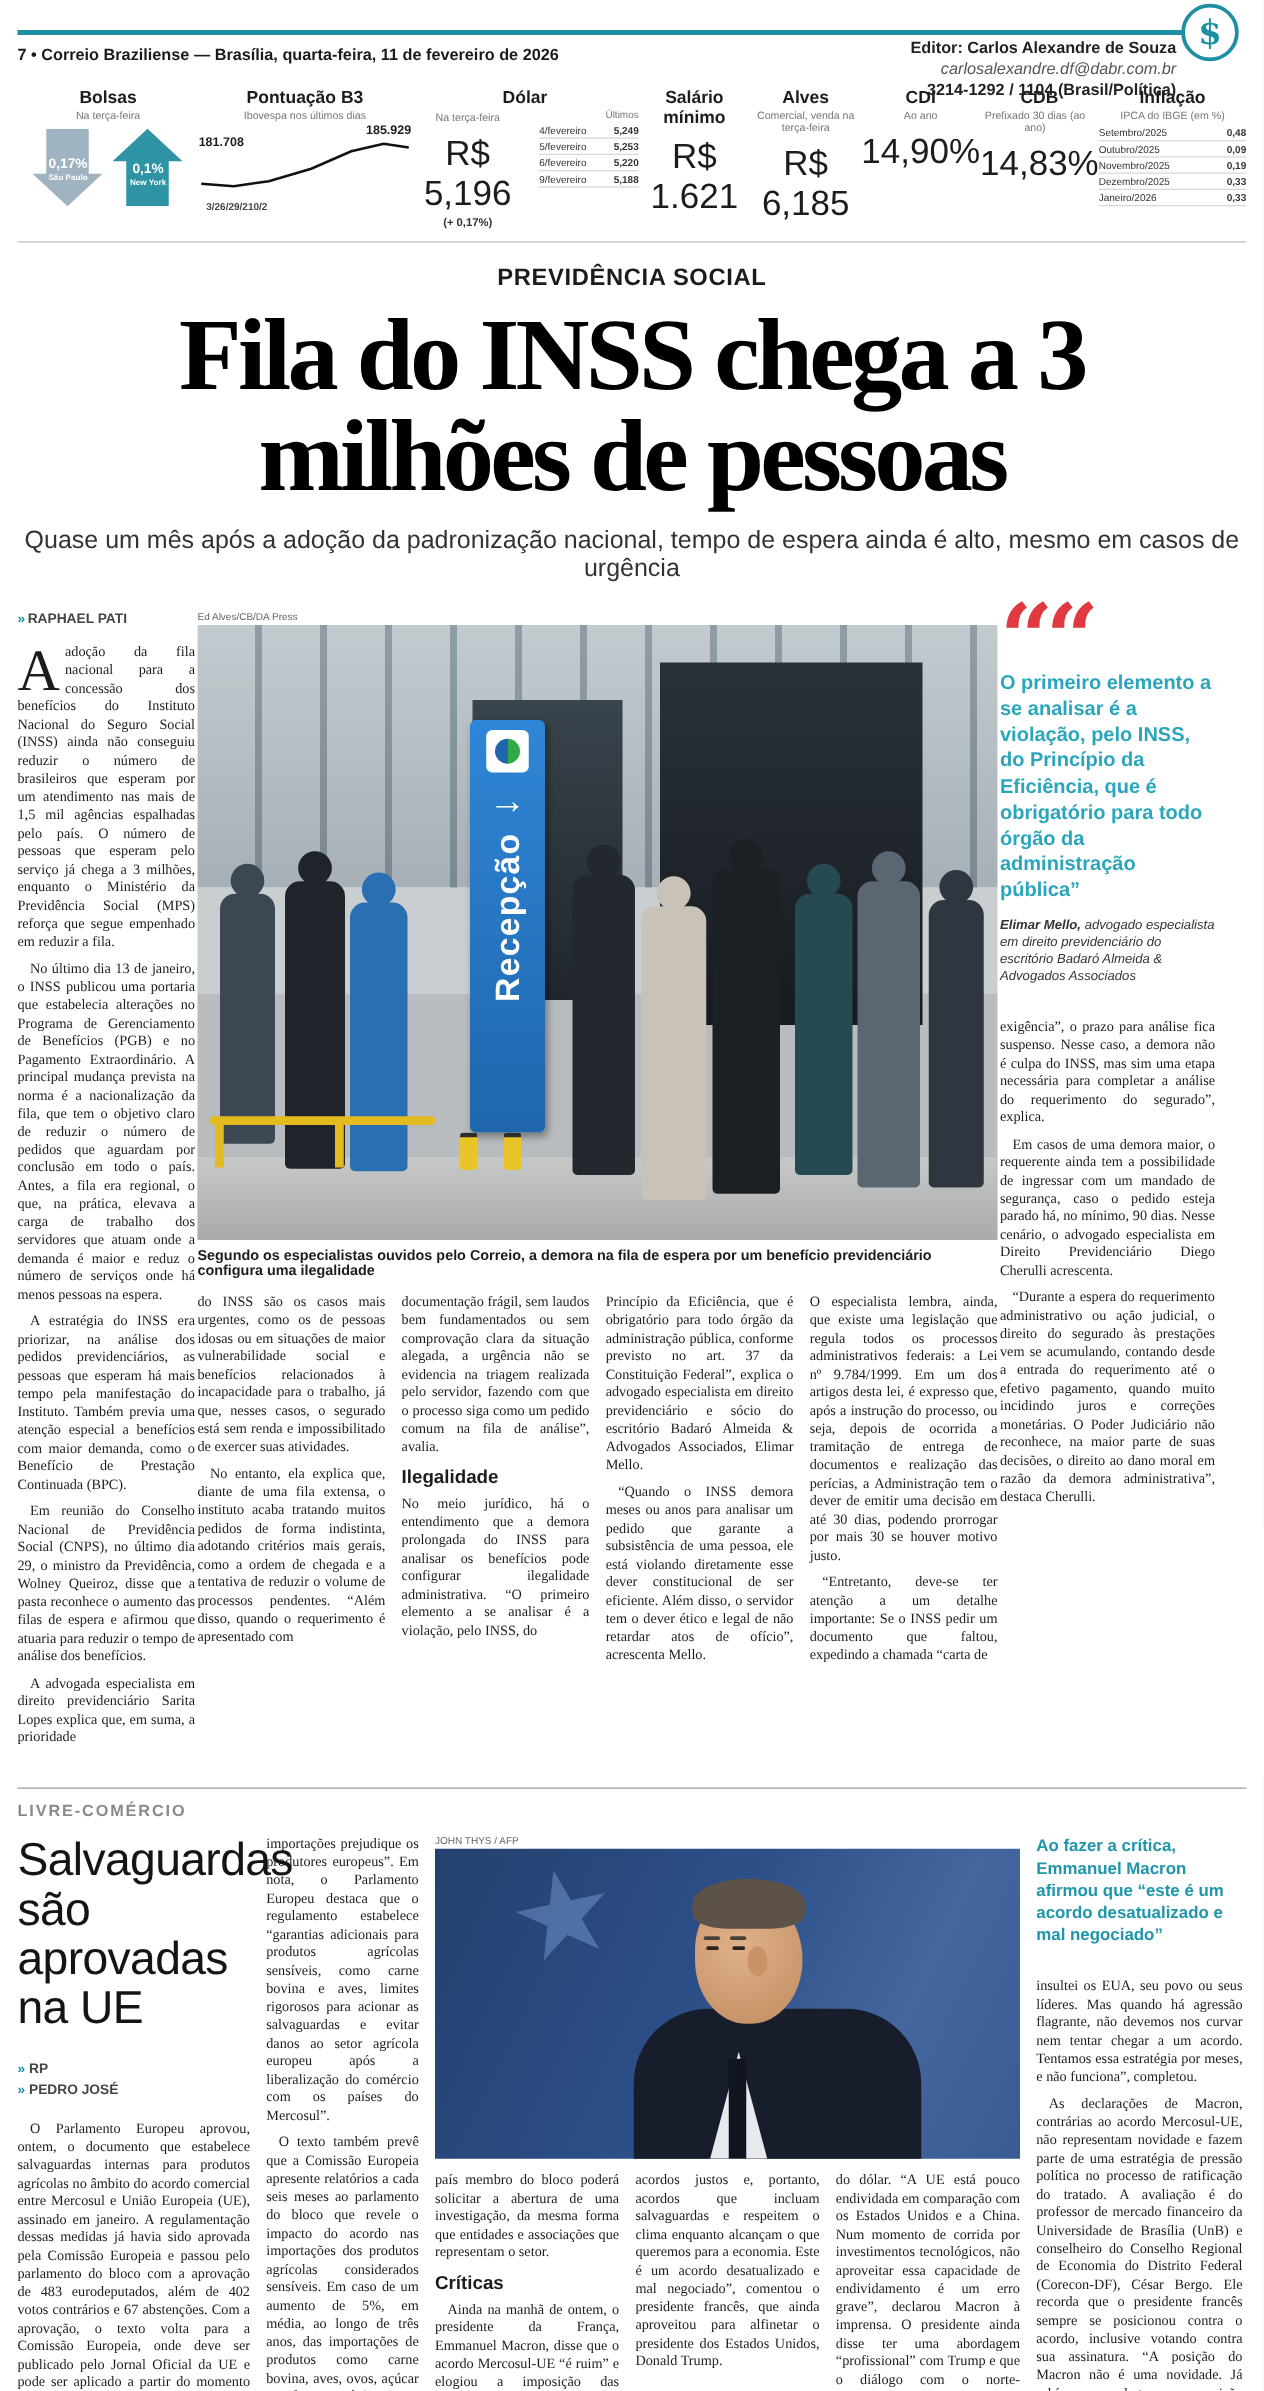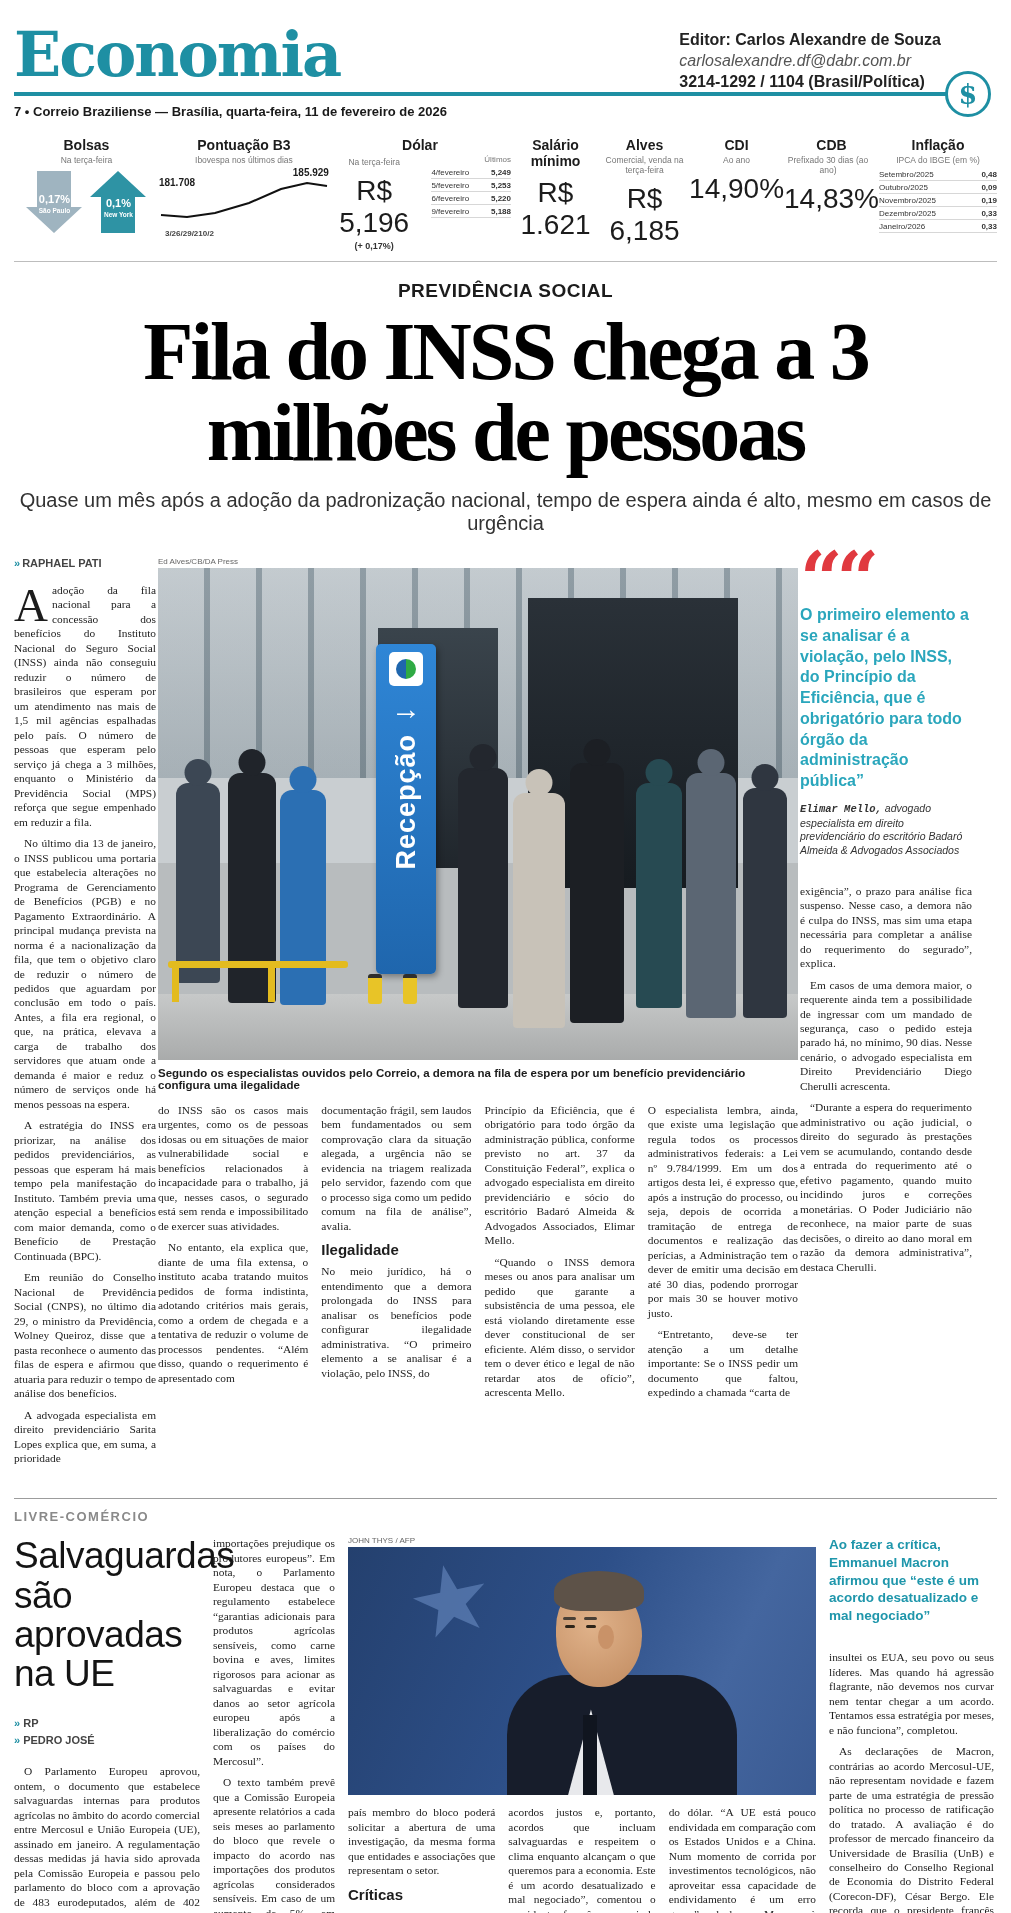--- a/index.html
+++ b/index.html
@@ -3,21 +3,21 @@
 <meta charset="utf-8">
 <style>
   * { margin:0; padding:0; box-sizing:border-box; }
   html,body { background:#e9e9e9; }
   body { font-family:"Liberation Sans", sans-serif; color:#1c1c1c; }
   .page { position:relative; width:1011px; min-height:1913px; margin:0 auto; background:#fff; padding:10px 14px 30px; overflow:hidden; }
 
   
   .masthead { position:relative; margin-top:14px; }
   .logo { font-family:"DejaVu Serif", serif; font-weight:bold; font-size:62px; letter-spacing:-2px; color:#1e8fa3; line-height:1; }
-  .editor-block { position:absolute; right:56px; top:6px; text-align:left; font-size:16px; line-height:1.3; color:#222; }
+  .editor-block { position:absolute; right:56px; top:6px; text-align:right; font-size:13px; line-height:1.3; color:#222; }
   .editor-block .ed-label { font-weight:bold; }
   .editor-block .ed-email { font-style:italic; color:#555; }
   .editor-block .ed-phone { font-weight:bold; }
   .mast-rule { position:relative; height:4px; background:#1e8fa3; margin-top:6px; margin-right:30px; }
   .currency-badge { position:absolute; right:-24px; top:-21px; width:46px; height:46px; border:3px solid #1e8fa3; border-radius:50%; background:#fff; color:#1e8fa3; font-weight:bold; font-size:27px; text-align:center; line-height:41px; font-family:"DejaVu Serif", serif; }
   .dateline { margin-top:8px; font-size:13px; font-weight:bold; color:#1a1a1a; }
 
   
   .market { display:flex; justify-content:space-between; align-items:flex-start; padding:12px 0 10px; border-bottom:1px solid #bdbdbd; margin-top:6px; }
   .mk { text-align:center; }
@@ -53,21 +53,21 @@
   .body-copy p { font-family:"Liberation Serif", serif; font-size:11.4px; line-height:1.27; text-align:justify; margin-bottom:7px; }
   .body-copy p.indent { text-indent:10px; }
   p.dropcap::first-letter { float:left; font-size:47px; line-height:.82; padding:3px 4px 0 0; font-family:"Liberation Serif", serif; }
   .photo-credit { font-size:8px; color:#666; margin-bottom:2px; }
   .caption { font-size:11.5px; font-weight:bold; padding:7px 0 12px; }
   .subcols { display:grid; grid-template-columns:repeat(4,1fr); column-gap:13px; }
   .subhead { font-size:15px; font-weight:bold; margin:8px 0 6px; }
   .quote-col .qmarks { color:#e0393f; font-family:"DejaVu Serif", serif; font-weight:bold; font-size:74px; line-height:.6; height:44px; letter-spacing:-6px; }
   .quote-text { color:#2aa6bc; font-weight:bold; font-size:16px; line-height:1.3; margin-top:4px; }
   .quote-attr { font-size:10.5px; font-style:italic; color:#333; margin-top:10px; line-height:1.3; }
-  .quote-attr .qa-name { font-weight:bold;font-family:Liberation Mono, monospace; }
+  .quote-attr .qa-name { font-weight:bold; }
   .quote-col .body-copy { margin-top:26px; }
 
   
   .inss-photo { position:relative; height:492px; overflow:hidden; background:linear-gradient(#dfe3e5 0 30%, #c9ced1 30% 60%, #b8bcbe 60%); }
   .facade { position:absolute; left:0; right:0; top:0; height:210px;
     background:repeating-linear-gradient(90deg,#d8dde0 0 46px,#9fabb2 46px 52px), linear-gradient(#e7eaec,#c4cbcf); background-blend-mode:multiply; }
   .door-glass { position:absolute; right:60px; top:30px; width:210px; height:290px; background:linear-gradient(#2a3138,#161b20); }
   .door-glass2 { position:absolute; right:300px; top:60px; width:120px; height:240px; background:linear-gradient(#3a444c,#20262c); }
   .floor { position:absolute; left:0; right:0; bottom:0; height:66px; background:linear-gradient(#c7c9c9,#a9abab); }
   .rail { position:absolute; left:10px; bottom:92px; width:180px; height:7px; background:#e3bb1f; border-radius:3px; }
@@ -102,21 +102,20 @@
   .m-ear { position:absolute; left:53.4%; top:78px; width:16px; height:24px; background:#c99268; border-radius:50%; }
   .m-eye { position:absolute; width:10px; height:3px; background:#2d2419; border-radius:2px; top:78px; }
   .m-brow { position:absolute; width:13px; height:3px; background:#4a4036; border-radius:2px; top:70px; }
 </style>
 </head>
 <body>
 
 <div class="page">
 
   <div class="masthead">
-    <div class="logo">Economia</div>
     <div class="editor-block">
       <div class="ed-label">Editor: Carlos Alexandre de Souza</div>
       <div class="ed-email">carlosalexandre.df@dabr.com.br</div>
       <div class="ed-phone">3214-1292 / 1104 (Brasil/Política)</div>
     </div>
     <div class="mast-rule">
       <div class="currency-badge">$</div>
     </div>
   </div>
   <div class="dateline">7 • Correio Braziliense — Brasília, quarta-feira, 11 de fevereiro de 2026</div>

